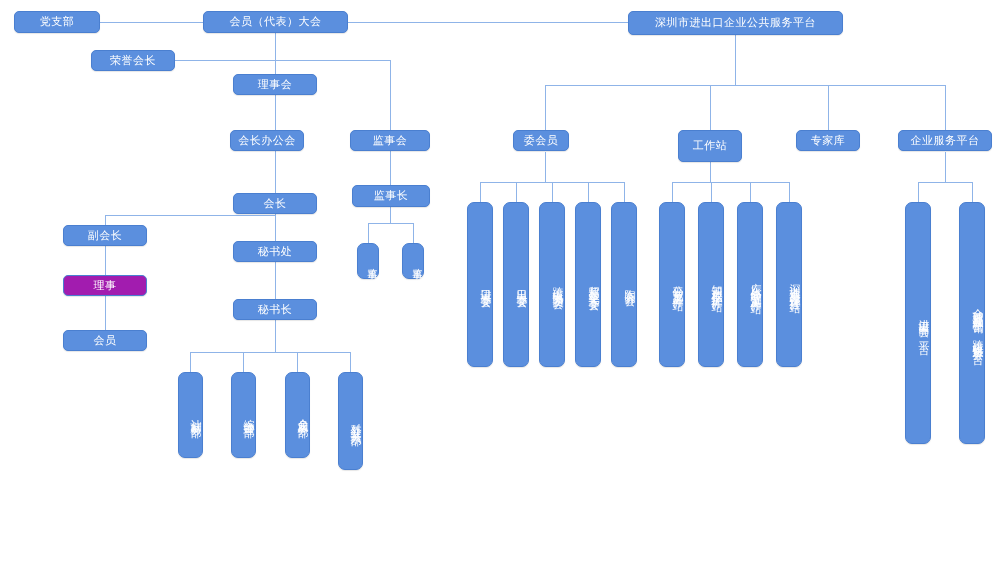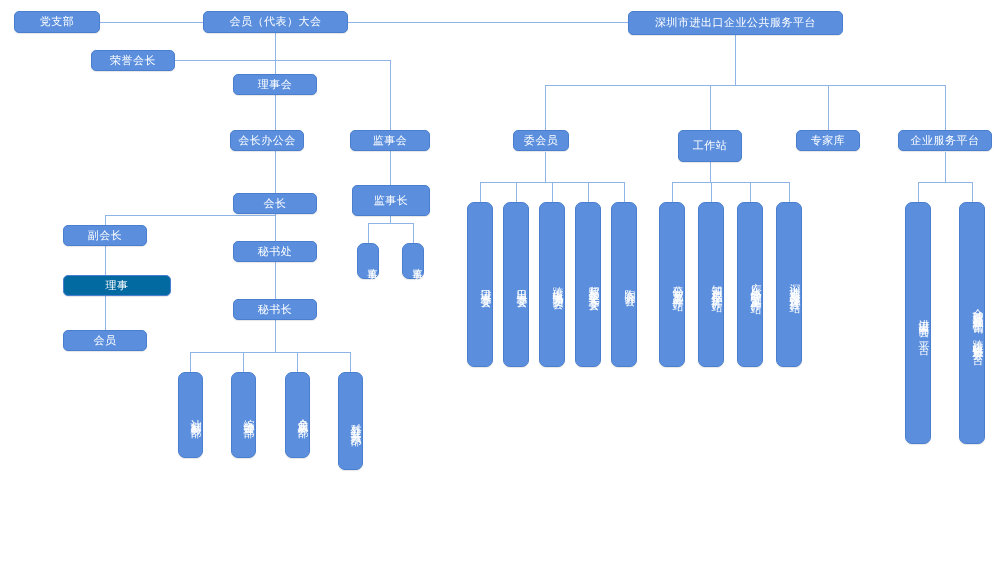--- a/index.html
+++ b/index.html
@@ -121,31 +121,31 @@
   <div class="node" style="left: 91px; top: 50px; width: 84px; height: 21px; background: rgb(91, 143, 222); border-color: rgb(74, 127, 208); color: rgb(255, 255, 255);">荣誉会长</div>
 
   <div class="node" style="left: 233px; top: 74px; width: 84px; height: 21px; background: rgb(91, 143, 222); border-color: rgb(74, 127, 208); color: rgb(255, 255, 255);">理事会</div>
 
   <div class="node" style="left: 230px; top: 130px; width: 74px; height: 21px; background: rgb(91, 143, 222); border-color: rgb(74, 127, 208); color: rgb(255, 255, 255);">会长办公会</div>
 
   <div class="node" style="left: 350px; top: 130px; width: 80px; height: 21px; background: rgb(91, 143, 222); border-color: rgb(74, 127, 208); color: rgb(255, 255, 255);">监事会</div>
 
   <div class="node" style="left: 233px; top: 193px; width: 84px; height: 21px; background: rgb(91, 143, 222); border-color: rgb(74, 127, 208); color: rgb(255, 255, 255);">会长</div>
 
-  <div class="node" style="left: 352px; top: 185px; width: 78px; height: 31px; background: rgb(91, 143, 222); border-color: rgb(74, 127, 208); color: rgb(255, 255, 255);">监事长</div>
+  <div class="node" style="left: 352px; top: 185px; width: 78px; height: 22px; background: rgb(91, 143, 222); border-color: rgb(74, 127, 208); color: rgb(255, 255, 255);">监事长</div>
 
   <div class="node" style="left: 63px; top: 225px; width: 84px; height: 21px; background: rgb(91, 143, 222); border-color: rgb(74, 127, 208); color: rgb(255, 255, 255);">副会长</div>
 
   <div class="node" style="left: 233px; top: 241px; width: 84px; height: 21px; background: rgb(91, 143, 222); border-color: rgb(74, 127, 208); color: rgb(255, 255, 255);">秘书处</div>
 
   <div class="node vert small" style="left: 357px; top: 243px; width: 22px; height: 36px; background: rgb(91, 143, 222); border-color: rgb(74, 127, 208); color: rgb(255, 255, 255);">监事</div>
 
   <div class="node vert small" style="left: 402px; top: 243px; width: 22px; height: 36px; background: rgb(91, 143, 222); border-color: rgb(74, 127, 208); color: rgb(255, 255, 255);">监事</div>
 
-  <div class="node" style="left: 63px; top: 275px; width: 108px; height: 21px; background: #0369a1; border-color: rgb(74, 127, 208); color: rgb(255, 255, 255);">理事</div>
+  <div class="node" style="left: 63px; top: 275px; width: 84px; height: 21px; background: #a21caf; border-color: rgb(74, 127, 208); color: rgb(255, 255, 255);">理事</div>
 
   <div class="node" style="left: 233px; top: 299px; width: 84px; height: 21px; background: rgb(91, 143, 222); border-color: rgb(74, 127, 208); color: rgb(255, 255, 255);">秘书长</div>
 
   <div class="node" style="left: 63px; top: 330px; width: 84px; height: 21px; background: rgb(91, 143, 222); border-color: rgb(74, 127, 208); color: rgb(255, 255, 255);">会员</div>
 
   <div class="node" style="left: 513px; top: 130px; width: 56px; height: 21px; background: rgb(91, 143, 222); border-color: rgb(74, 127, 208); color: rgb(255, 255, 255);">委会员</div>
 
   <div class="node" style="left: 678px; top: 130px; width: 64px; height: 32px; background: rgb(91, 143, 222); border-color: rgb(74, 127, 208); color: rgb(255, 255, 255);">工作站</div>
 
   <div class="node" style="left: 796px; top: 130px; width: 64px; height: 21px; background: rgb(91, 143, 222); border-color: rgb(74, 127, 208); color: rgb(255, 255, 255);">专家库</div>

